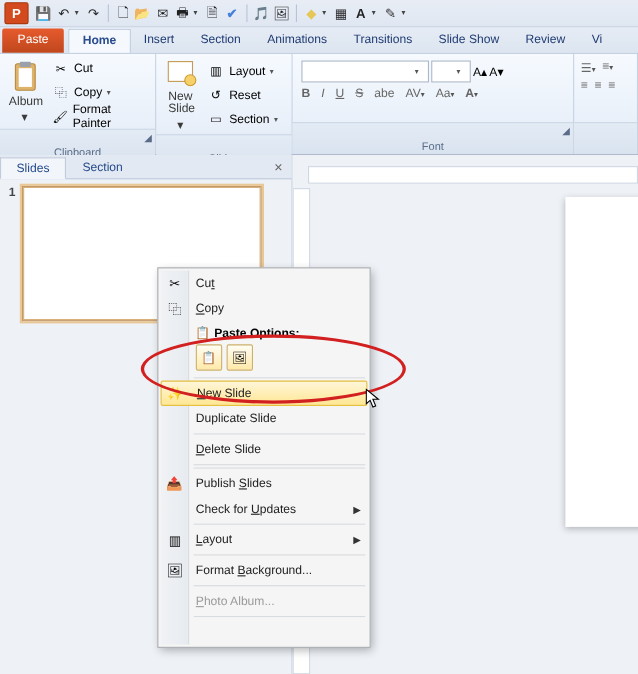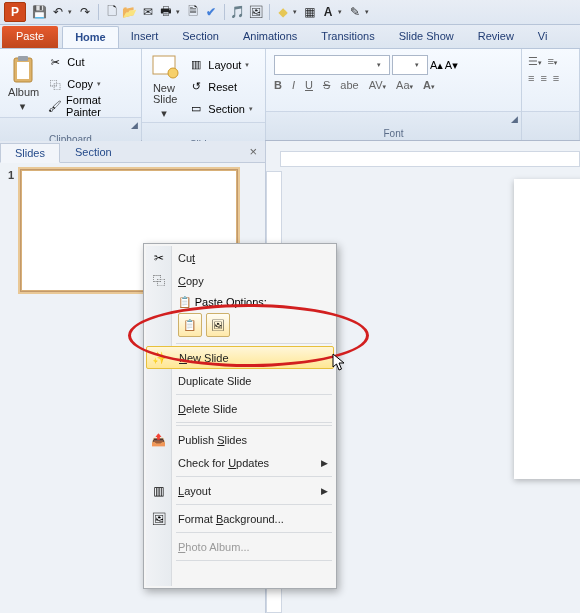--- a/index.html
+++ b/index.html
@@ -53,21 +53,21 @@
   
   .ctx{position:absolute;left:143px;top:243px;width:194px;background:#f5f5f5;border:1px solid #a7abb0;box-shadow:2px 3px 8px rgba(0,0,0,.3);padding:2px;font-size:11px;z-index:10}
   .ctx .iconcol{position:absolute;left:2px;top:2px;bottom:2px;width:26px;background:linear-gradient(90deg,#f0f2f5,#e7ebef);border-right:1px solid #d8dbdf}
   .ctx-item{position:relative;display:flex;align-items:center;height:23px;padding-left:32px;padding-right:18px;z-index:2}
   .ctx-item.selected{background:linear-gradient(#fff6d9,#ffe794);border:1px solid #e7c03c;border-radius:2px;margin:0;height:23px}
   .ctx-item .txt{color:#222}
   .ctx-item.disabled .txt{color:#9a9a9a}
   .ctx-item .arrow{position:absolute;right:6px;font-size:9px;color:#333}
   .ctx-item .cico{position:absolute;left:5px;width:16px;height:16px;display:flex;align-items:center;justify-content:center;font-size:12px}
   .ctx-sep{height:1px;background:#d8dbdf;margin:2px 2px 2px 30px;position:relative;z-index:2}
-  .ctx-label{position:relative;z-index:2;font-weight:normal;padding:4px 0 2px 32px}
+  .ctx-label{position:relative;z-index:2;font-weight:bold;padding:4px 0 2px 32px}
   .ctx-paste{position:relative;z-index:2;display:flex;gap:4px;padding:2px 0 4px 32px}
   .paste-opt{width:24px;height:24px;border:1px solid #cdb06a;background:linear-gradient(#fffdf4,#ffe9a9);border-radius:2px;display:flex;align-items:center;justify-content:center}
   u.mn{text-decoration:underline}
 
   
   .ellipse{position:absolute;left:128px;top:304px;width:241px;height:63px;border:3px solid #d21f1f;border-radius:50%;z-index:20;pointer-events:none}
   .cursor{position:absolute;left:332px;top:353px;z-index:30;pointer-events:none}
 
   
   svg{display:block}

